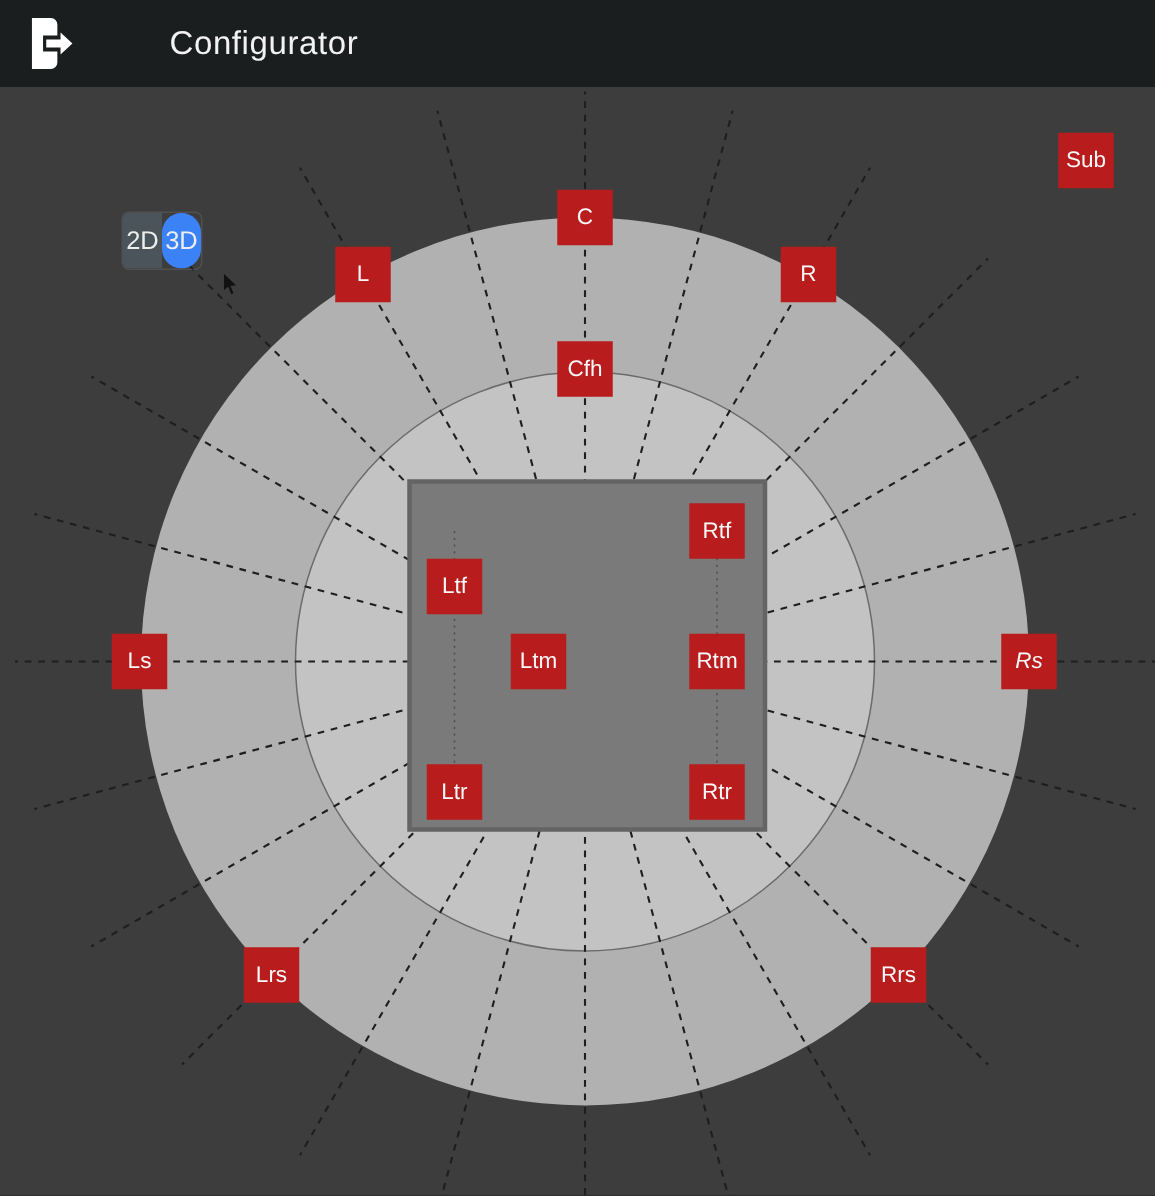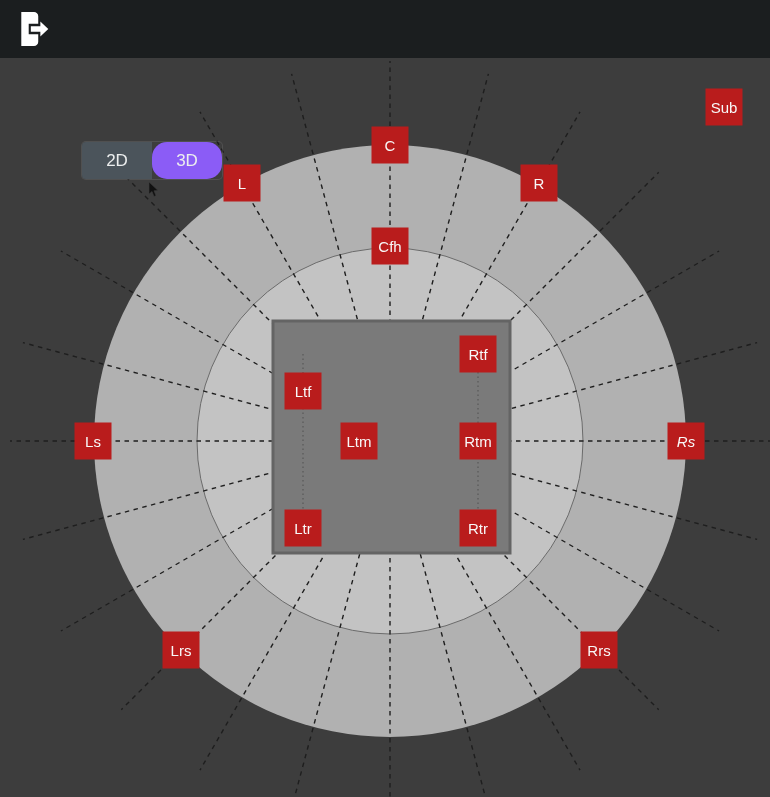--- a/index.html
+++ b/index.html
@@ -30,40 +30,41 @@
     min-width:37px;height:37px;padding:0 4px;box-sizing:border-box;
     background:#b91c1c;color:#f8f8f8;font-size:15px;line-height:37px;
     text-align:center;white-space:nowrap;cursor:pointer;user-select:none;
   }
   
   .toggle{
     position:absolute;left:82px;top:84px;display:flex;
     border-radius:4px;overflow:hidden;box-shadow:0 0 0 1px rgba(255,255,255,.10);
   }
   .toggle button{
-    width:70px;height:37px;border:none;padding:0;margin:0;
+    width:26px;height:37px;border:none;padding:0;margin:0;
     font-family:"Liberation Sans",sans-serif;font-size:17px;color:#eceeee;cursor:pointer;
   }
   .toggle .opt-2d{background:#4b545b;}
-  .toggle .opt-3d{background:#8b5cf6;border-radius:15px;}
+  .toggle .opt-3d{background:#3b82f6;border-radius:15px;}
   
   .cursor{position:absolute;left:148px;top:123px;pointer-events:none;}
 </style>
 </head>
 <body>
 
 <div class="stage">
 
   <div class="header">
     <button class="logo-btn" title="">
       <svg width="30" height="36" viewBox="0 0 28 34">
         <path fill="#ffffff" d="M2 1 h12 a4 4 0 0 1 4 4 v7 h-9 v10 h9 v7 a4 4 0 0 1 -4 4 h-12 z"></path>
         <path fill="#ffffff" d="M11 14.5 h9 v-4.5 l7.5 7 -7.5 7 v-4.5 h-9 z"></path>
       </svg>
     </button>
+    <h1 class="app-title">Configurator</h1>
   </div>
 
   <div class="map">
 
     <svg class="canvas" width="770" height="739" viewBox="0 0 770 739">
       <circle cx="390" cy="383" r="296" fill="#b1b1b1"></circle>
       <circle cx="390" cy="383" r="193" fill="#c3c3c3" stroke="#6b6b6b" stroke-width="1"></circle>
       <g id="radials" stroke="#1e1e1e" stroke-width="1.4" stroke-dasharray="4.5,4.5">
           <line x1="390" y1="383" x2="390.0" y2="3.0"></line>
           <line x1="390" y1="383" x2="488.4" y2="15.9"></line>

